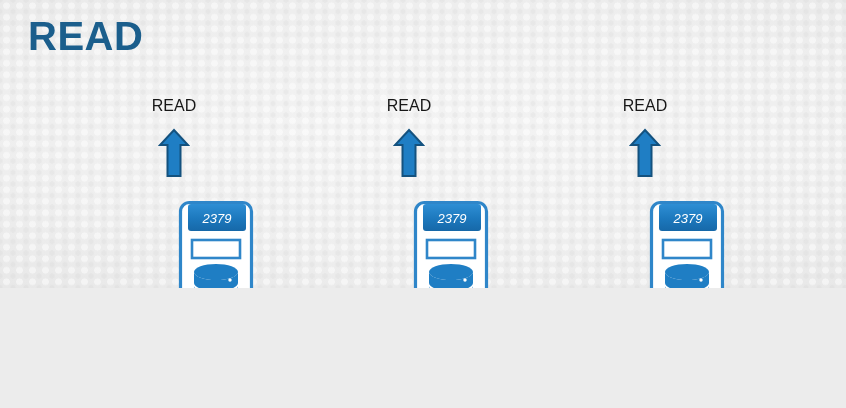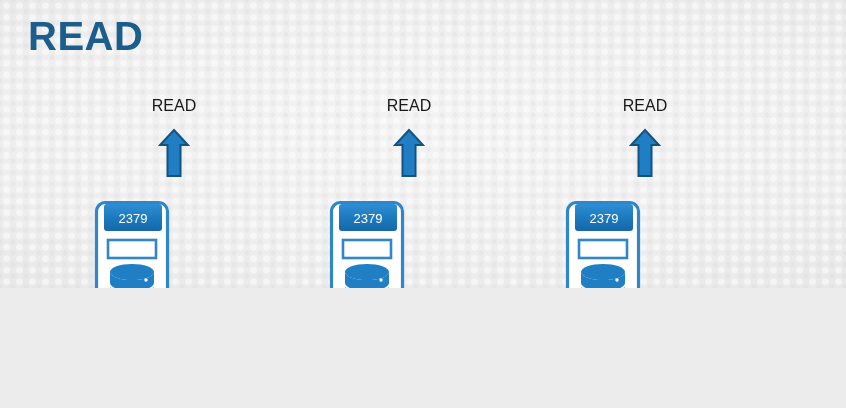--- a/index.html
+++ b/index.html
@@ -81,22 +81,23 @@
     height: 62px;
     display: flex;
     align-items: flex-start;
     justify-content: center;
     padding-top: 12px;
     box-sizing: border-box;
   }
 
   .server-wrap {
     display: flex;
-    justify-content: flex-start;
+    justify-content: flex-end;
     padding-top: 22px;
+    font-style: italic;
   }
 
   .badge-text {
     font-size: 13px;
     fill: #ffffff;
     font-family: "Liberation Sans", sans-serif;
   }
 </style>
 </head>
 <body>

